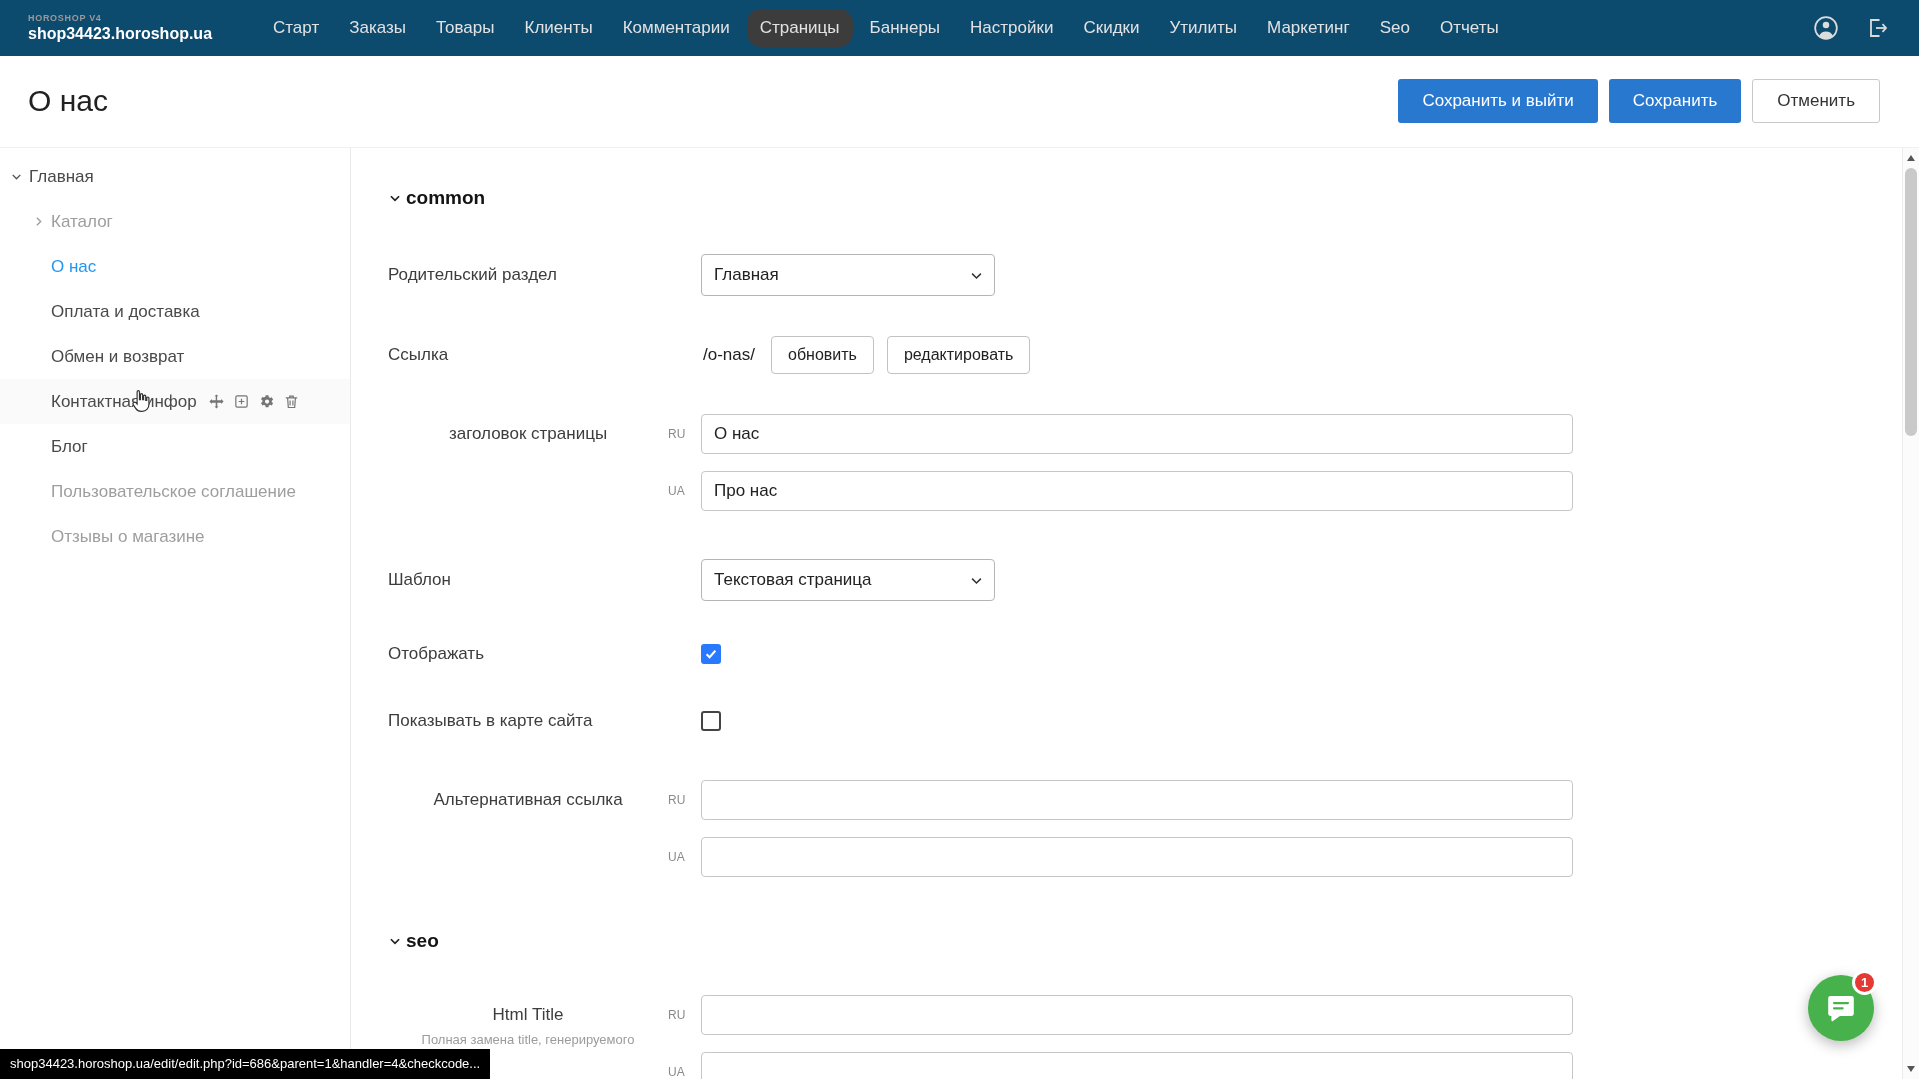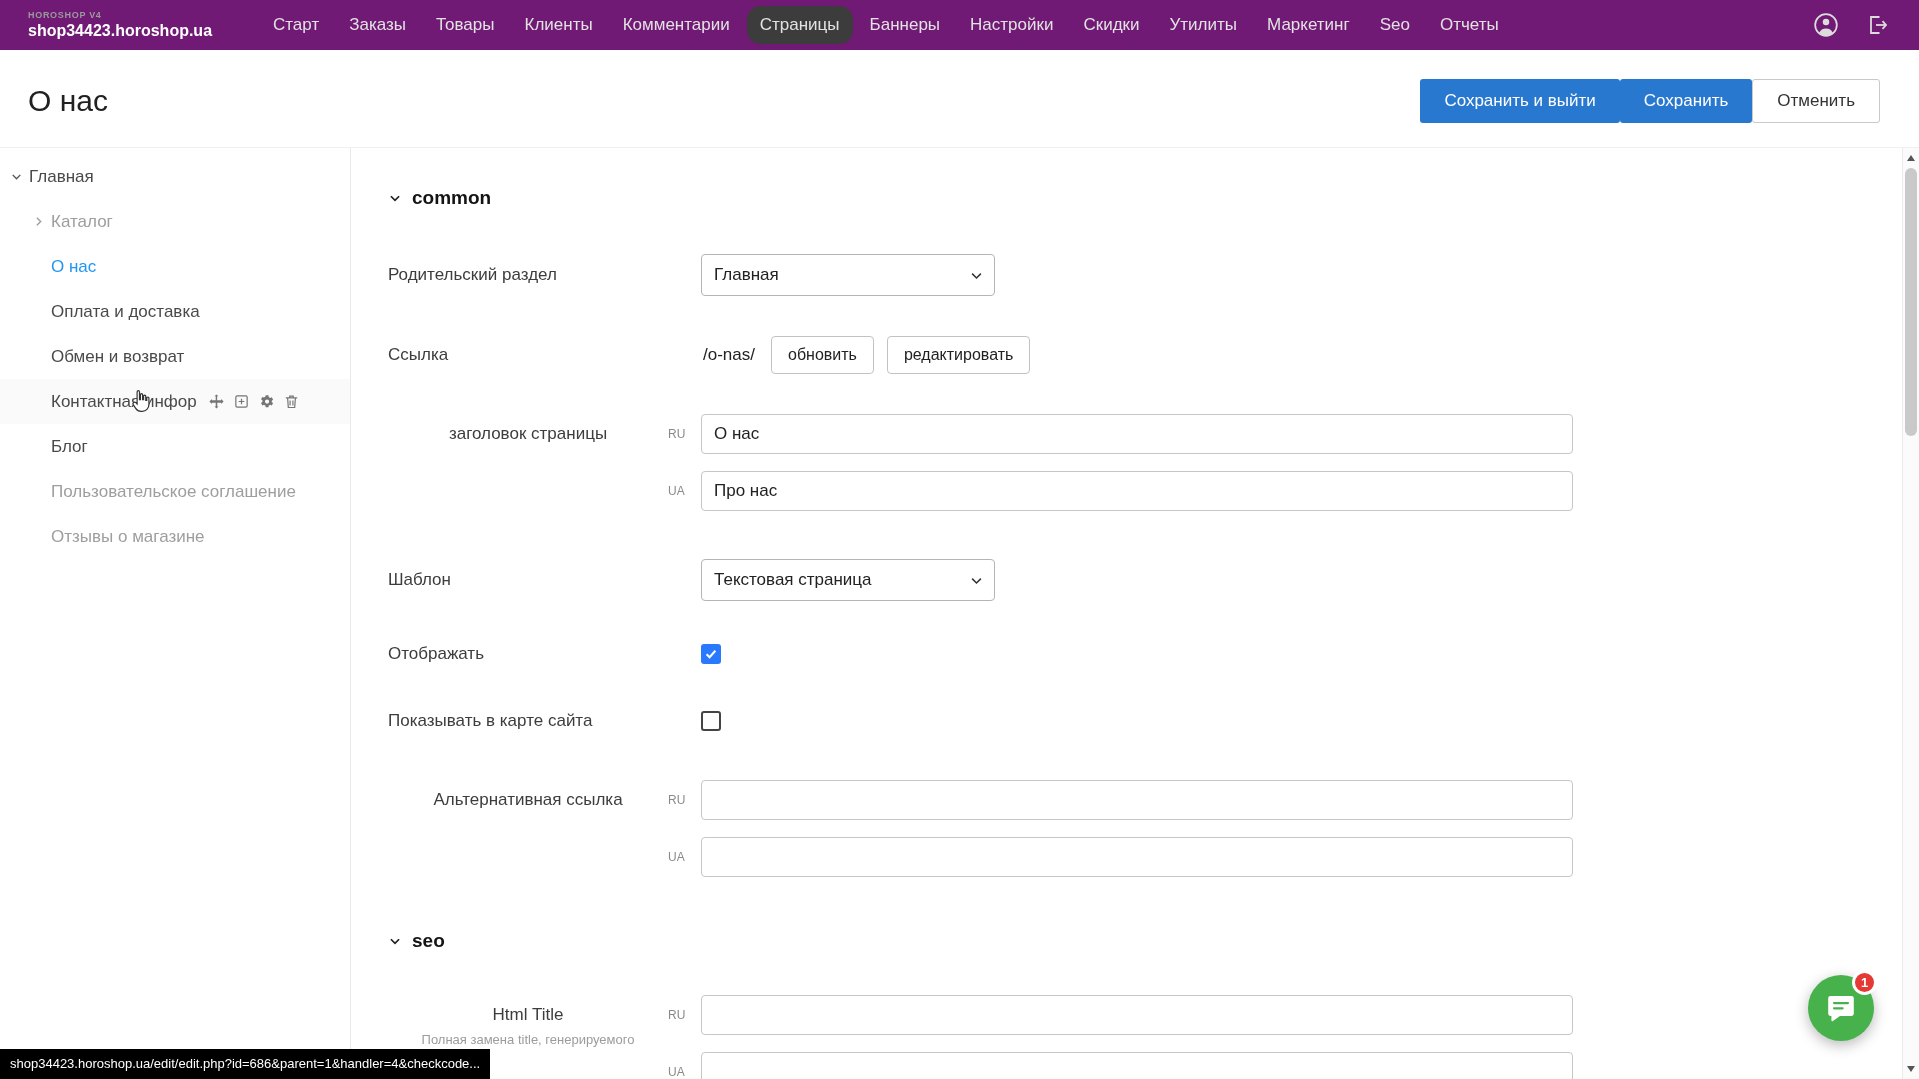--- a/index.html
+++ b/index.html
@@ -1,54 +1,54 @@
 <!DOCTYPE html>
 <html><head>
 <meta charset="utf-8">
 <style>
   html,body{margin:0;padding:0;width:1919px;height:1079px;overflow:hidden;background:#fff;
     font-family:"Liberation Sans",sans-serif;-webkit-font-smoothing:antialiased;}
   *{box-sizing:border-box;}
 
   
-  .topbar{position:absolute;top:0;left:0;right:0;height:50px;background:#701a75;display:flex;align-items:center;z-index:30;}
+  .topbar{position:absolute;top:0;left:0;right:0;height:56px;background:#0c4a6e;display:flex;align-items:center;z-index:30;}
   .brand{padding-left:28px;min-width:250px;line-height:1.1;cursor:pointer;}
   .brand-small{font-size:9px;color:#9a9a9a;letter-spacing:.7px;font-weight:700;}
   .brand-domain{font-size:16px;color:#fff;font-weight:700;margin-top:1px;}
   .nav{display:flex;align-items:center;gap:4px;margin-left:10px;}
   .nav-item{color:#e2e2e2;font-size:17px;padding:9px 13px;border-radius:3px;cursor:pointer;white-space:nowrap;}
   .nav-item.active{background:#3c3c3c;border-radius:14px;}
   .topbar-right{margin-left:auto;display:flex;align-items:center;gap:26px;padding-right:30px;color:#dcdcdc;}
   .topbar-right .icon{display:flex;cursor:pointer;}
 
   
   .page-header{position:absolute;top:54px;left:0;right:0;height:94px;background:#fff;display:flex;align-items:center;border-bottom:1px solid #f0f0f0;z-index:20;}
   .page-title{font-size:30px;color:#212121;margin-left:28px;}
-  .header-actions{margin-left:auto;margin-right:39px;display:flex;}
+  .header-actions{margin-left:auto;margin-right:39px;display:flex;gap:11px;}
   .btn{height:44px;border-radius:3px;font-size:17px;display:flex;align-items:center;padding:0 24px;cursor:pointer;border:none;font-family:inherit;}
   .btn-primary{background:#2878d0;color:#fff;}
   .btn-outline{background:#fff;color:#333;border:1px solid #c9c9c9;}
 
   
   .sidebar{position:absolute;top:148px;left:0;bottom:0;width:351px;border-right:1px solid #e9e9e9;padding-top:6px;background:#fff;}
   .tree-row{height:45px;display:flex;align-items:center;font-size:17px;color:#4a4a4a;cursor:pointer;white-space:nowrap;}
   .tree-row .chev{width:14px;display:flex;margin-right:5px;color:#555;}
   .tree-row.root{padding-left:10px;}
   .tree-row.child-chev{padding-left:32px;}
   .tree-row.child{padding-left:51px;}
   .tree-row.muted{color:#9e9e9e;}
   .tree-row.muted .chev{color:#9e9e9e;}
   .tree-row.selected{color:#2196f3;}
   .tree-row.hovered{background:#fafafa;text-align:center;}
   .tree-icons{display:flex;gap:8px;margin-left:11px;color:#757575;align-items:center;}
   .tree-icons .ticon{display:flex;cursor:pointer;}
 
   
   .content{position:absolute;top:148px;left:352px;right:17px;bottom:0;overflow:hidden;padding:38px 0 0 36px;background:#fff;}
-  .section-head{display:flex;align-items:center;gap:10px;font-size:19px;font-weight:700;color:#141414;cursor:pointer;height:24px;}
+  .section-head{display:flex;align-items:center;gap:4px;font-size:19px;font-weight:700;color:#141414;cursor:pointer;height:24px;}
   .row{display:flex;align-items:center;}
   .row-label{flex:0 0 280px;font-size:17px;color:#3d3d3d;line-height:1.25;}
   .spacer{flex:0 0 33px;}
   .lang{flex:0 0 33px;font-size:12px;color:#8a8a8a;font-weight:400;}
   .field-input{width:872px;height:40px;border:1px solid #c6c6c6;border-radius:4px;padding:0 12px;font-size:17px;color:#222;font-family:inherit;background:#fff;}
   .select-box{width:294px;height:42px;border:1px solid #b5b5b5;border-radius:4px;display:flex;align-items:center;justify-content:space-between;padding:0 10px 0 12px;font-size:17px;color:#222;cursor:pointer;background:#fff;}
   .multi{align-items:flex-start;}
   .multi .row-label{padding-top:9px;text-align:center;}
   .fields{display:flex;flex-direction:column;gap:17px;}
   .field-line{display:flex;align-items:center;}

